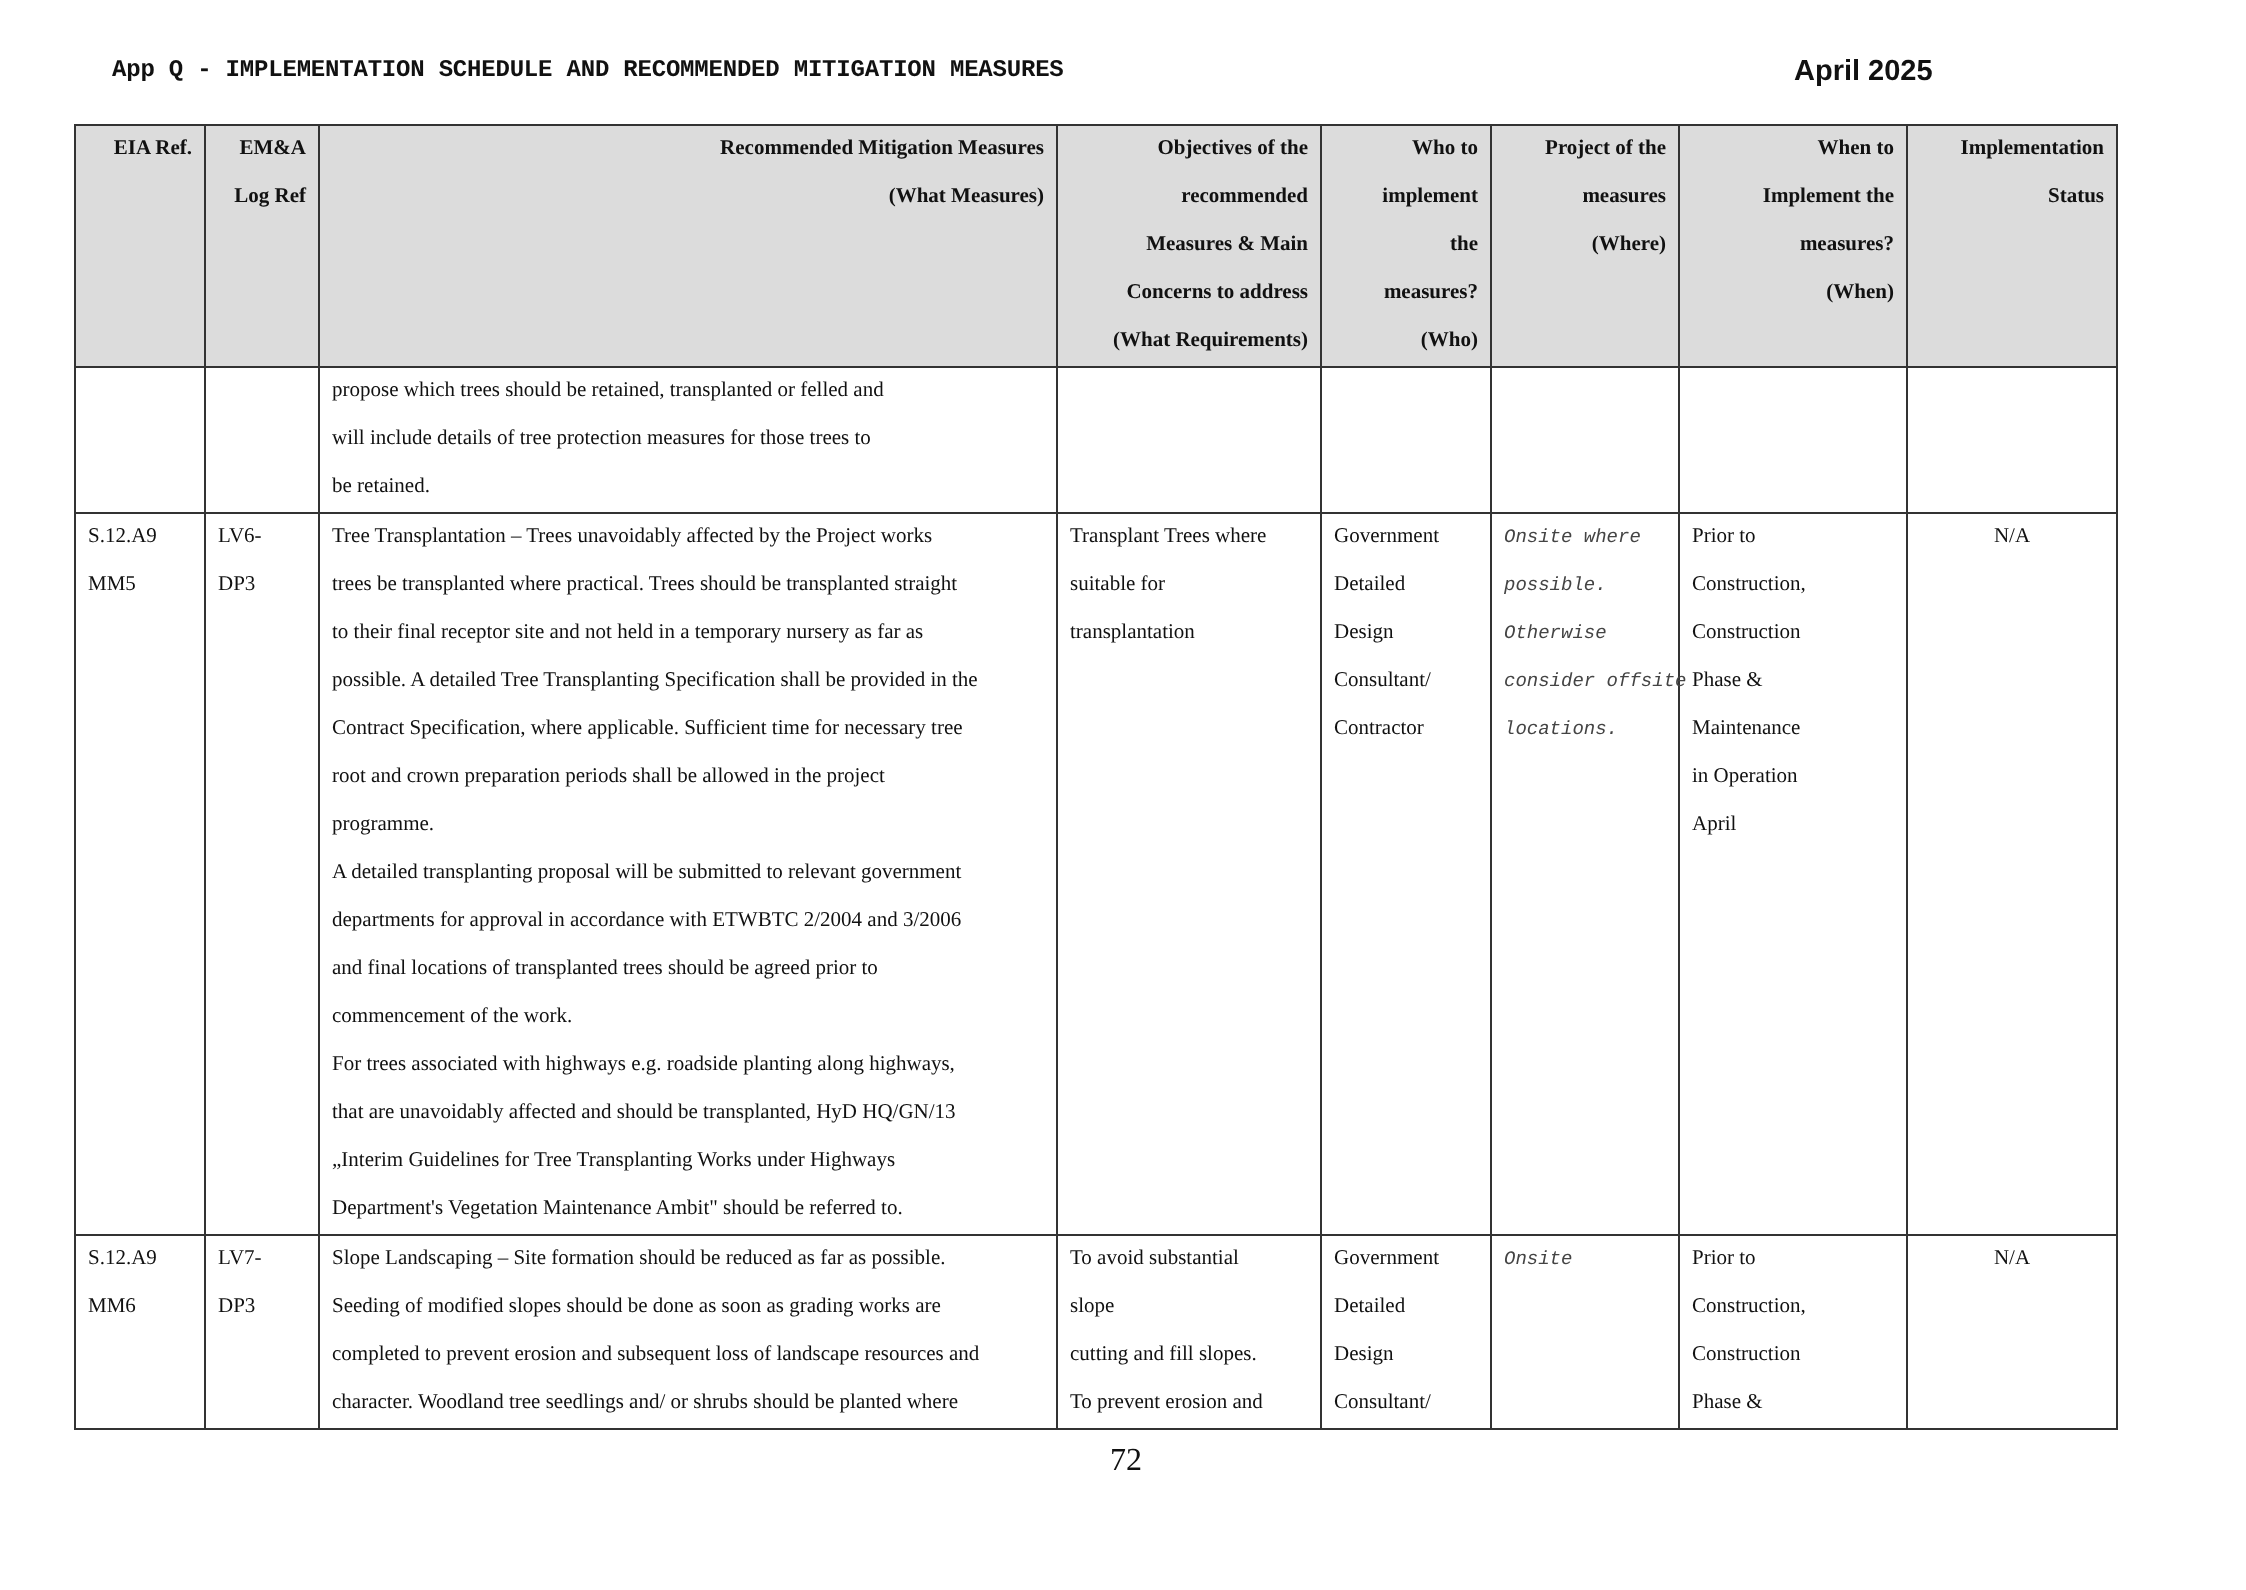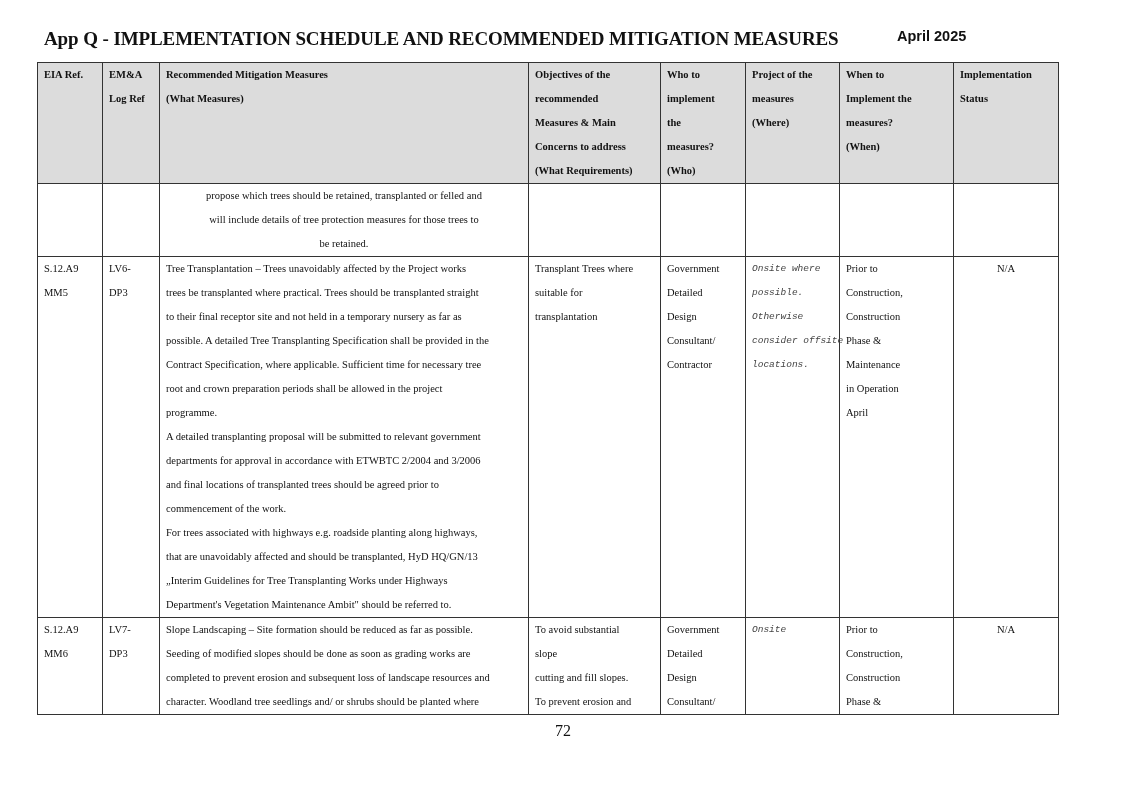--- a/index.html
+++ b/index.html
@@ -1,21 +1,21 @@
 <!DOCTYPE html>
 <html><head>
   <meta charset="utf-8">
   <style>
     html, body { margin: 0; padding: 0; background: #ffffff; }
     body { width: 1123px; height: 795px; position: relative; overflow: hidden; font-family: "Liberation Serif", serif; color: #111; }
-    .doc-title { position: absolute; left: 44px; top: 28px; font-family: Liberation Serif, serif; font-weight: bold; font-size: 19px; letter-spacing: -0.1px; }
+    .doc-title { position: absolute; left: 56px; top: 28px; font-family: Liberation Mono, monospace; font-weight: bold; font-size: 12px; letter-spacing: -0.1px; }
     .doc-date { position: absolute; left: 897px; top: 28px; font-family: "Liberation Sans", sans-serif; font-weight: bold; font-size: 14.5px; }
     table.sched { position: absolute; left: 37px; top: 62px; width: 1021px; border-collapse: collapse; table-layout: fixed; }
     table.sched th, table.sched td { border: 1.5px solid #333; vertical-align: top; font-size: 10.5px; line-height: 24px; padding: 0 6px; }
-    table.sched th { background: #dcdcdc; font-weight: bold; text-align: left; padding-top: 0; height: 120px; }
+    table.sched th { background: #dcdcdc; font-weight: bold; text-align: right; padding-top: 0; height: 120px; }
     table.sched td { padding-top: 0; }
     .center { text-align: center; }
     .line { display: block; white-space: nowrap; }
     .italic-loc { font-family: Liberation Mono, monospace; font-style: italic; font-size: 9.5px; color: #444; }
     .page-num { position: absolute; left: 555px; top: 722px; font-size: 16px; }
   </style>
 </head>
 <body>
 
 <div class="doc-title">App Q - IMPLEMENTATION SCHEDULE AND RECOMMENDED MITIGATION MEASURES</div>
@@ -70,21 +70,21 @@
           <span class="line">measures?</span>
           <span class="line">(When)</span>
         </th>
         <th>
           <span class="line">Implementation</span>
           <span class="line">Status</span>
         </th>
       </tr>
   </thead>
   <tbody id="table-body">
-      <tr style="height: 72px; text-align: center;">
+      <tr style="height: 72px;">
         <td></td>
         <td></td>
         <td>
           <span class="line">propose which trees should be retained, transplanted or felled and</span>
           <span class="line">will include details of tree protection measures for those trees to</span>
           <span class="line">be retained.</span>
         </td>
         <td></td>
         <td></td>
         <td></td>

